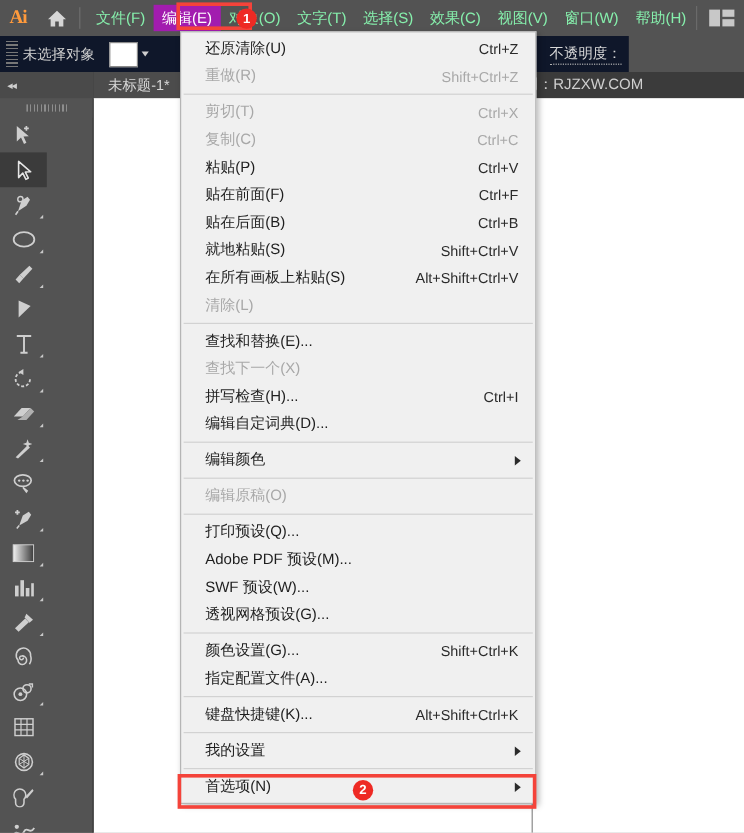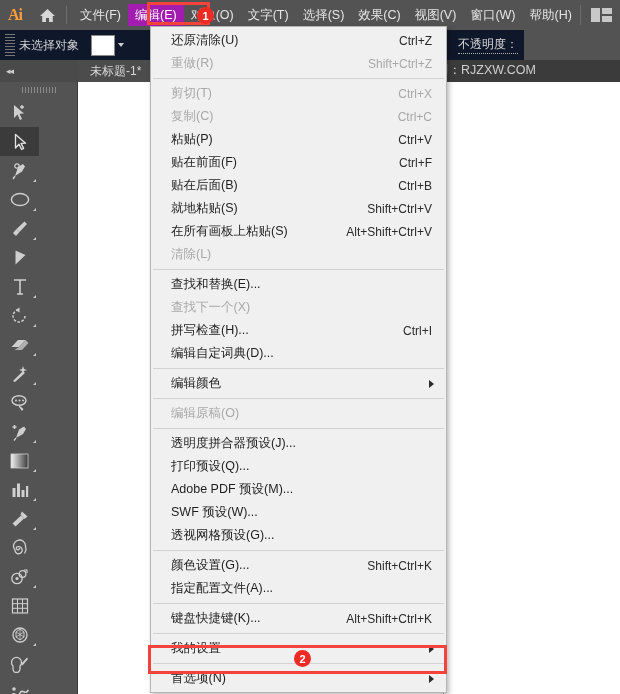--- a/index.html
+++ b/index.html
@@ -18,21 +18,21 @@
   }
   .ai-logo{
     width:30px;height:30px;display:flex;align-items:center;justify-content:center;
     color:#ff9a3c;font-size:16px;font-weight:bold;
     font-family:"Liberation Serif",serif;letter-spacing:-1px;
   }
   .home-btn{width:34px;height:30px;display:flex;align-items:center;justify-content:center;}
   .menu-sep{width:1px;height:18px;background:#6e6e6e;margin:0 6px 0 2px;}
   .menu-item{
     height:22px;padding:0 7px;display:flex;align-items:center;
-    color:#e5e5e5;font-size:12.5px;white-space:nowrap;
+    color:#86efac;font-size:12.5px;white-space:nowrap;
   }
   .menu-item.active{background:#a21caf;color:#fff;}
   .menubar-right{margin-left:auto;display:flex;align-items:center;padding-right:8px;}
   .mb-divider{width:1px;height:20px;background:#6a6a6a;margin-right:10px;}
   .arrange-icon{display:flex;gap:2px;align-items:flex-start;}
   .arrange-icon .big{width:9px;height:14px;background:#c8c8c8;}
   .arrange-icon .col{display:flex;flex-direction:column;gap:2px;}
   .arrange-icon .col span{width:10px;height:6px;background:#c8c8c8;display:block;}
 
   
@@ -447,23 +447,20 @@
 
     <div class="msep"></div>
 
     <div class="mrow disabled">
       <span class="lbl">编辑原稿(O)</span>
     </div>
 
     <div class="msep"></div>
 
     <div class="mrow">
-      <span class="lbl">透明度拼合器预设(J)...</span>
-    </div>
-    <div class="mrow">
       <span class="lbl">打印预设(Q)...</span>
     </div>
     <div class="mrow">
       <span class="lbl">Adobe PDF 预设(M)...</span>
     </div>
     <div class="mrow">
       <span class="lbl">SWF 预设(W)...</span>
     </div>
     <div class="mrow">
       <span class="lbl">透视网格预设(G)...</span>

